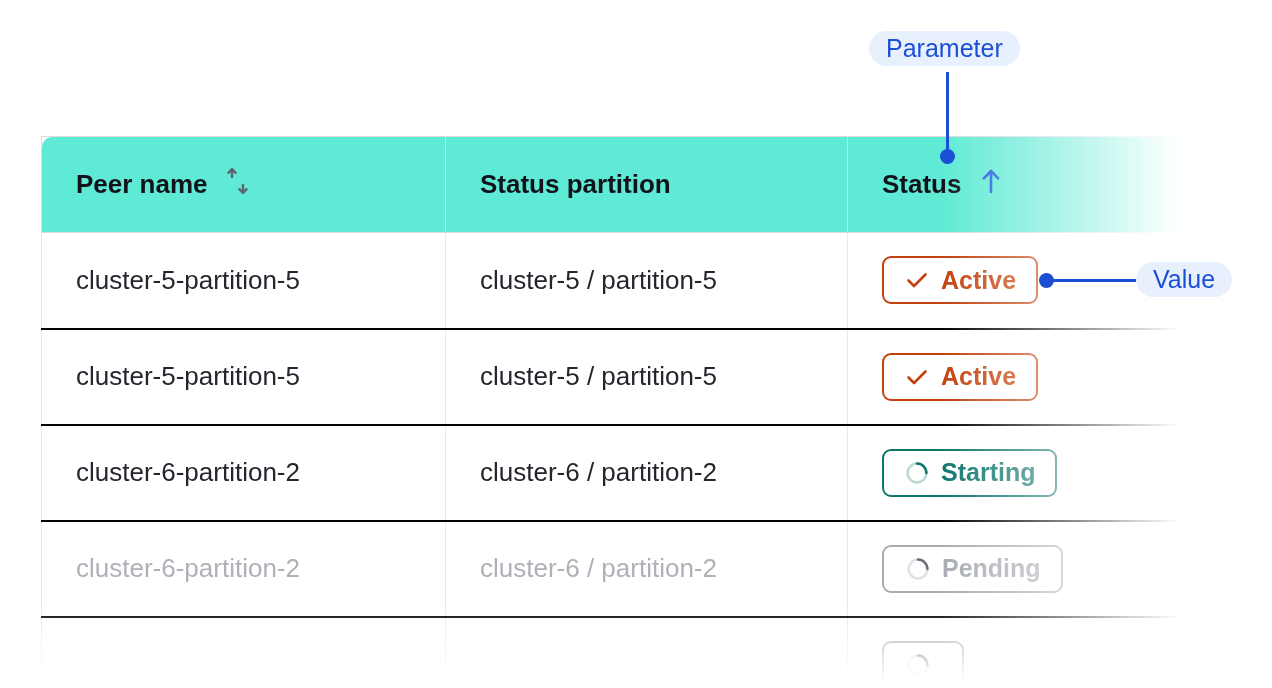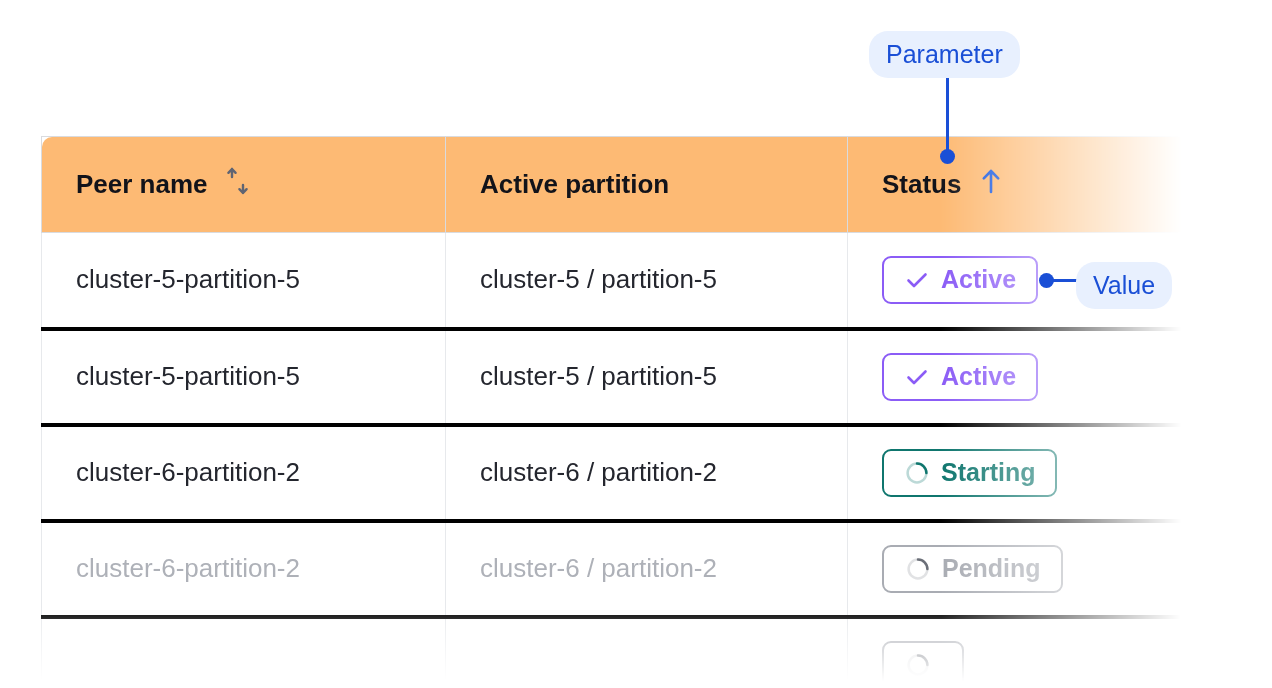--- a/index.html
+++ b/index.html
@@ -36,21 +36,21 @@
   table.peer-table {
     border-collapse: collapse;
     width: 1150px;
     table-layout: fixed;
   }
   table.peer-table col.c-peer    { width: 404px; }
   table.peer-table col.c-cluster { width: 402px; }
   table.peer-table col.c-status  { width: 344px; }
 
   thead th {
-    background: #fdba74;
+    background: #5eead4;
     height: 96px;
     padding: 0 0 0 34px;
     text-align: left;
     vertical-align: middle;
     font-size: 26px;
     font-weight: bold;
     color: #12131a;
     border-bottom: 1px solid #d9dbdf;
     border-right: 1px solid #d9dbdf;
     box-sizing: border-box;
@@ -66,21 +66,21 @@
   thead th:last-child { border-right: 1px solid #d9dbdf; margin-top: 41px; }
 
   .th-inner { display: flex; align-items: center; gap: 16px; }
 
   tbody td {
     height: 96px;
     padding: 0 0 0 34px;
     vertical-align: middle;
     font-size: 26px;
     color: #24262e;
-    border-bottom: 4px solid #000000;
+    border-bottom: 2px solid #000000;
     border-right: 1px solid #e7e9ec;
     border-left: none;
     box-sizing: border-box;
     white-space: nowrap;
     background: #ffffff;
   }
   tbody td:first-child { border-left: 1px solid #e7e9ec; }
   tbody td:last-child  { border-right: 1px solid #e7e9ec; }
   tbody tr.muted td { color: #aeb1b8; }
 
@@ -92,38 +92,38 @@
     height: 48px;
     padding: 0 20px;
     border-radius: 9px;
     border: 2px solid currentColor;
     font-size: 25px;
     font-weight: bold;
     box-sizing: border-box;
     line-height: 1;
   }
   .badge .lbl { font-weight: bold; }
-  .badge.active  { color: #8b5cf6; text-align: center; }
+  .badge.active  { color: #c2410c; text-align: center; }
   .badge.starting{ color: #0f766e; }
   .badge.pending { color: #a9acb3; padding-left: 21px; }
   .badge svg { display: block; flex: none; }
 
   
   .callout {
     position: absolute;
     background: #e8f0fe;
     color: #1a4fd6;
     font-size: 25px;
     border-radius: 19px;
-    padding: 9px 17px;
+    padding: 3px 17px;
     line-height: 1.15;
     white-space: nowrap;
   }
   #callout-parameter { left: 869px; top: 31px; }
-  #callout-value     { left: 1076px; top: 262px; }
+  #callout-value     { left: 1136px; top: 262px; }
 
   .anno-line {
     position: absolute;
     background: #1a4fd6;
   }
   #line-parameter { left: 946px; top: 72px;  width: 3px;  height: 84px; }
   #line-value     { left: 1052px; top: 279px; width: 84px; height: 3px; }
 
   .anno-dot {
     position: absolute;
@@ -153,21 +153,21 @@
             <span>
               <svg width="28" height="30" viewBox="0 0 28 30" fill="none">
                 <path d="M8 11 V3 M8 3 L4.4 6.8 M8 3 L11.6 6.8" stroke="#5f6472" stroke-width="2.4" stroke-linecap="round" stroke-linejoin="round"></path>
                 <path d="M19 19 V27 M19 27 L15.4 23.2 M19 27 L22.6 23.2" stroke="#5f6472" stroke-width="2.4" stroke-linecap="round" stroke-linejoin="round"></path>
               </svg>
             </span>
           </span>
         </th>
         <th>
           <span class="th-inner">
-            <span>Active partition</span>
+            <span>Status partition</span>
           </span>
         </th>
         <th>
           <span class="th-inner">
             <span>Status</span>
             <span>
               <svg width="28" height="30" viewBox="0 0 28 30" fill="none">
                 <path d="M14 26 V5 M14 5 L6.8 12.4 M14 5 L21.2 12.4" stroke="#1a5ae0" stroke-width="2.6" stroke-linecap="round" stroke-linejoin="round"></path>
               </svg>
             </span>

